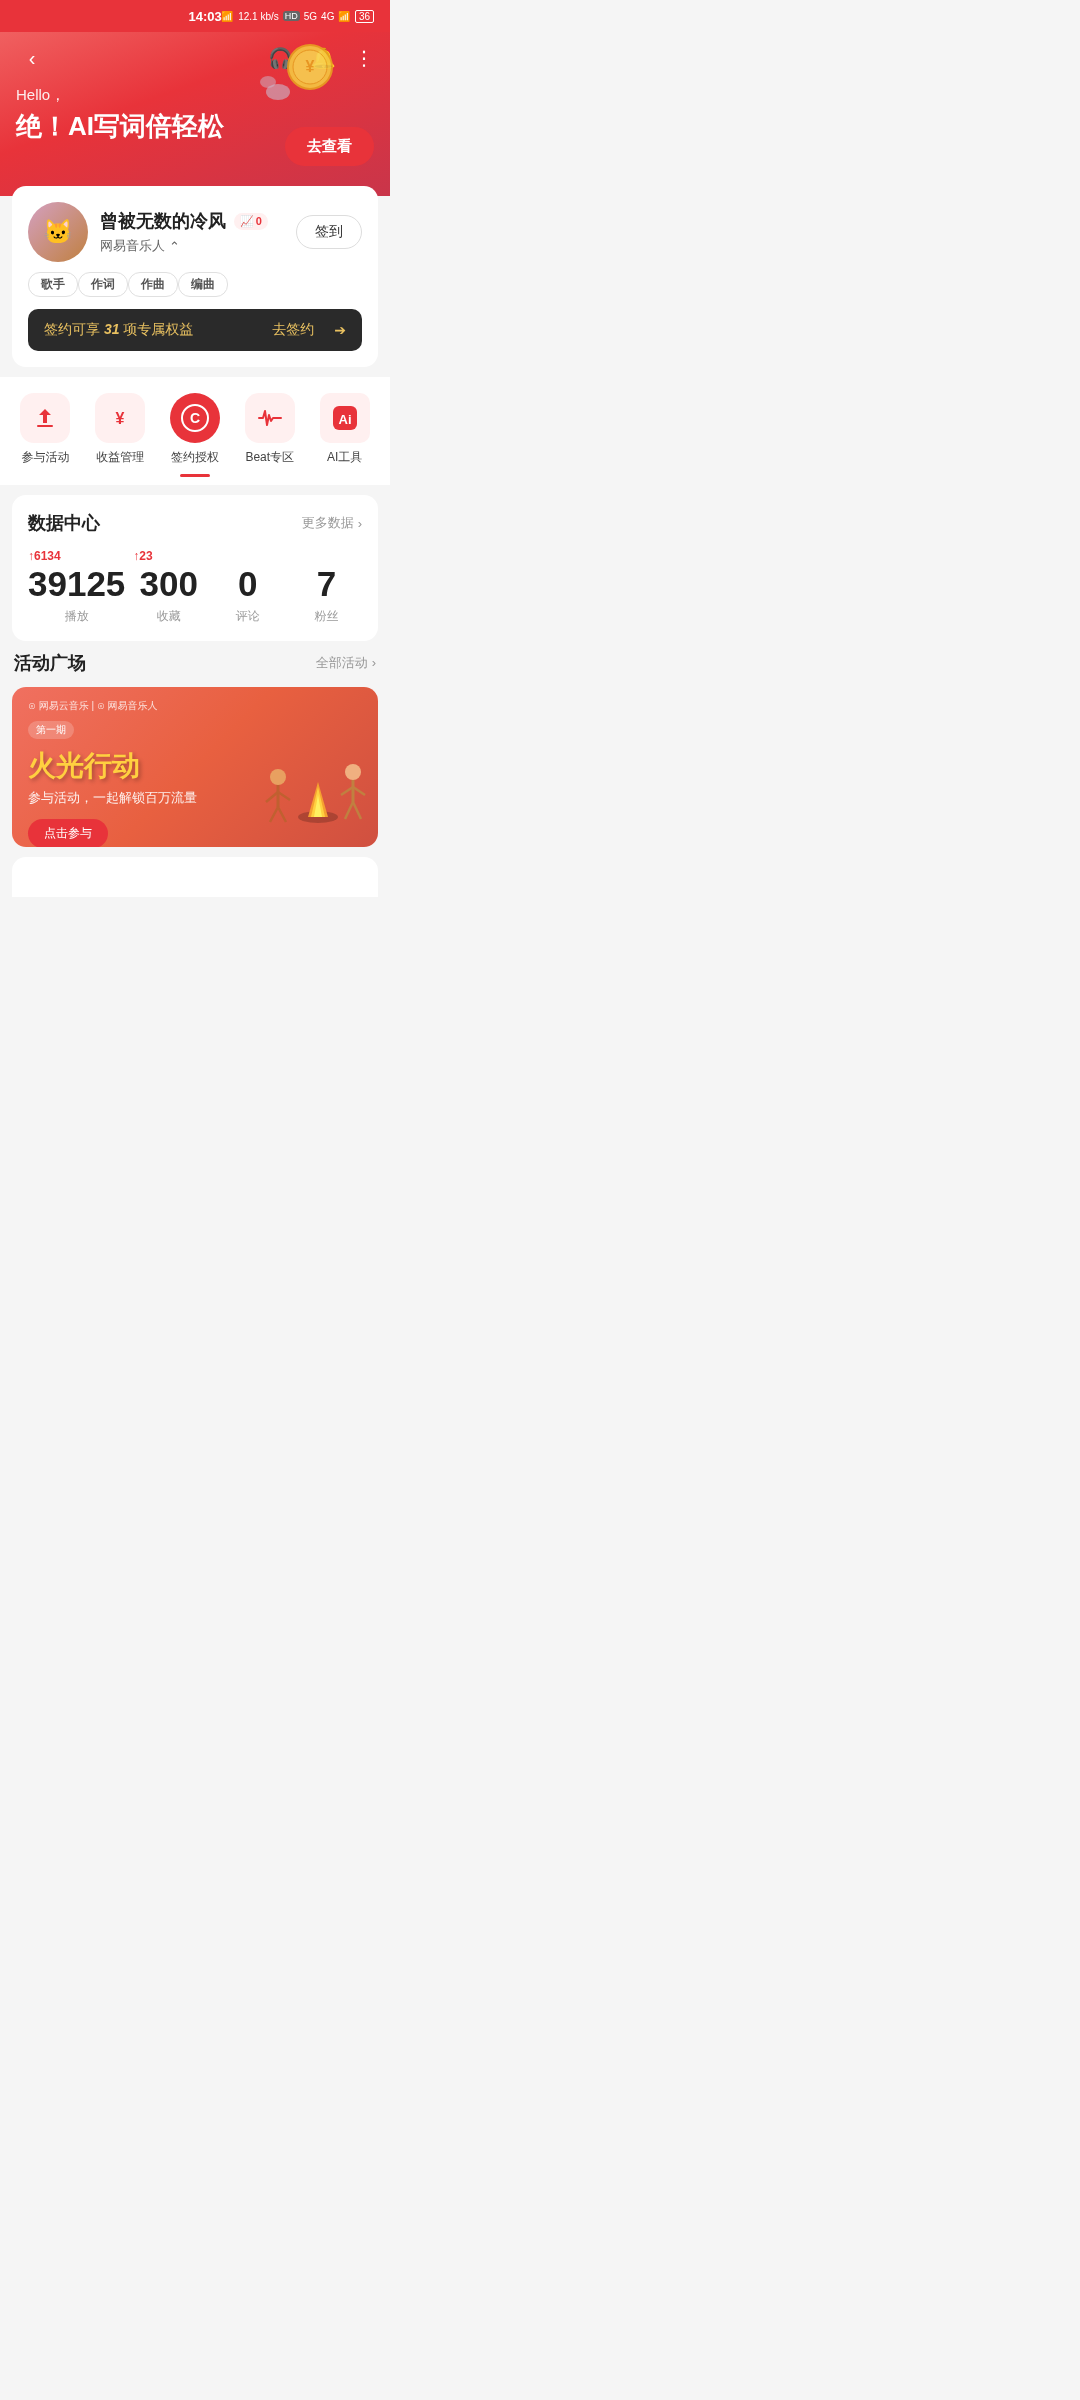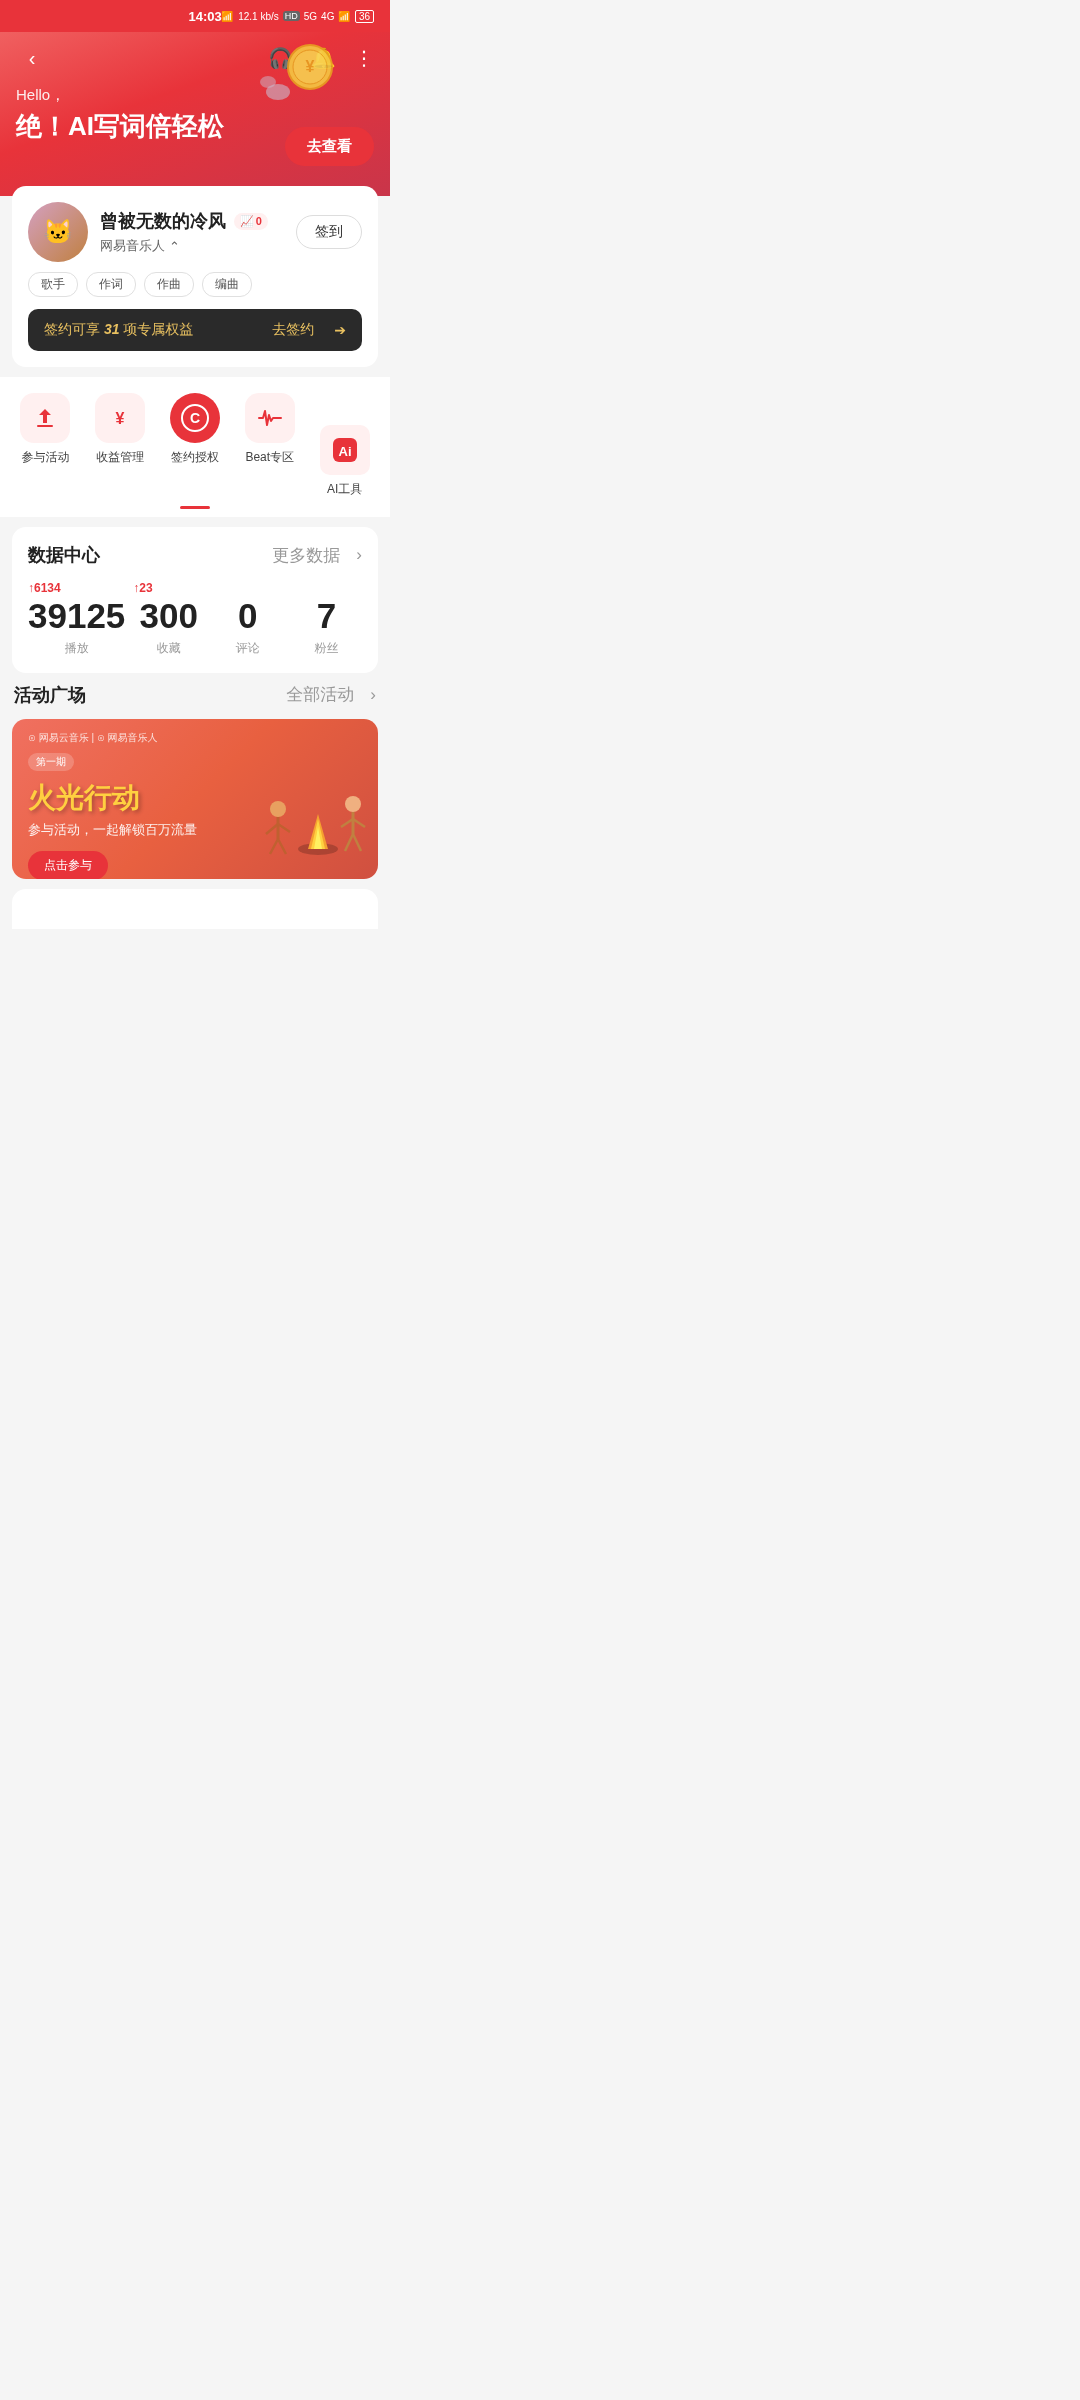--- a/index.html
+++ b/index.html
@@ -140,22 +140,23 @@
       background: white;
       border: 1.5px solid #ddd;
       border-radius: 20px;
       padding: 7px 18px;
       font-size: 14px;
       color: #333;
       cursor: pointer;
       white-space: nowrap;
     }
     .tags-row {
-      display: flex; gap: 8px;
+      display: flex; gap: 0;
       margin-bottom: 12px;
+      font-weight: bold;
     }
     .tag {
       border: 1px solid #e0e0e0;
       border-radius: 12px;
       padding: 3px 12px;
       font-size: 12px;
       color: #555;
     }
 
     
@@ -199,21 +200,21 @@
     .func-icon {
       width: 50px; height: 50px;
       border-radius: 14px;
       display: flex; align-items: center; justify-content: center;
       font-size: 22px;
     }
     .func-icon-upload { background: #fff0f0; color: #e8333a; }
     .func-icon-money { background: #fff0f0; color: #e8333a; }
     .func-icon-sign { background: #e8333a; color: white; border-radius: 50%; }
     .func-icon-beat { background: #fff0f0; color: #e8333a; }
-    .func-icon-ai { background: #fff0f0; color: #8b5cf6; margin-top: 32px; }
+    .func-icon-ai { background: #fff0f0; color: #8b5cf6; }
     .func-label {
       font-size: 12px;
       color: #444;
     }
     .func-indicator {
       width: 30px; height: 3px;
       background: #e8333a;
       border-radius: 2px;
       margin: 8px auto 0;
     }
@@ -230,23 +231,23 @@
       align-items: center;
       justify-content: space-between;
       margin-bottom: 14px;
     }
     .section-title {
       font-size: 18px;
       font-weight: 700;
       color: #222;
     }
     .more-link {
-      font-size: 17px;
+      font-size: 13px;
       color: #999;
-      display: flex; align-items: center; gap: 16px;
+      display: flex; align-items: center; gap: 4px;
       cursor: pointer;
     }
     .stats-grid {
       display: grid;
       grid-template-columns: repeat(4, 1fr);
       gap: 8px;
     }
     .stat-item {
       display: flex;
       flex-direction: column;

